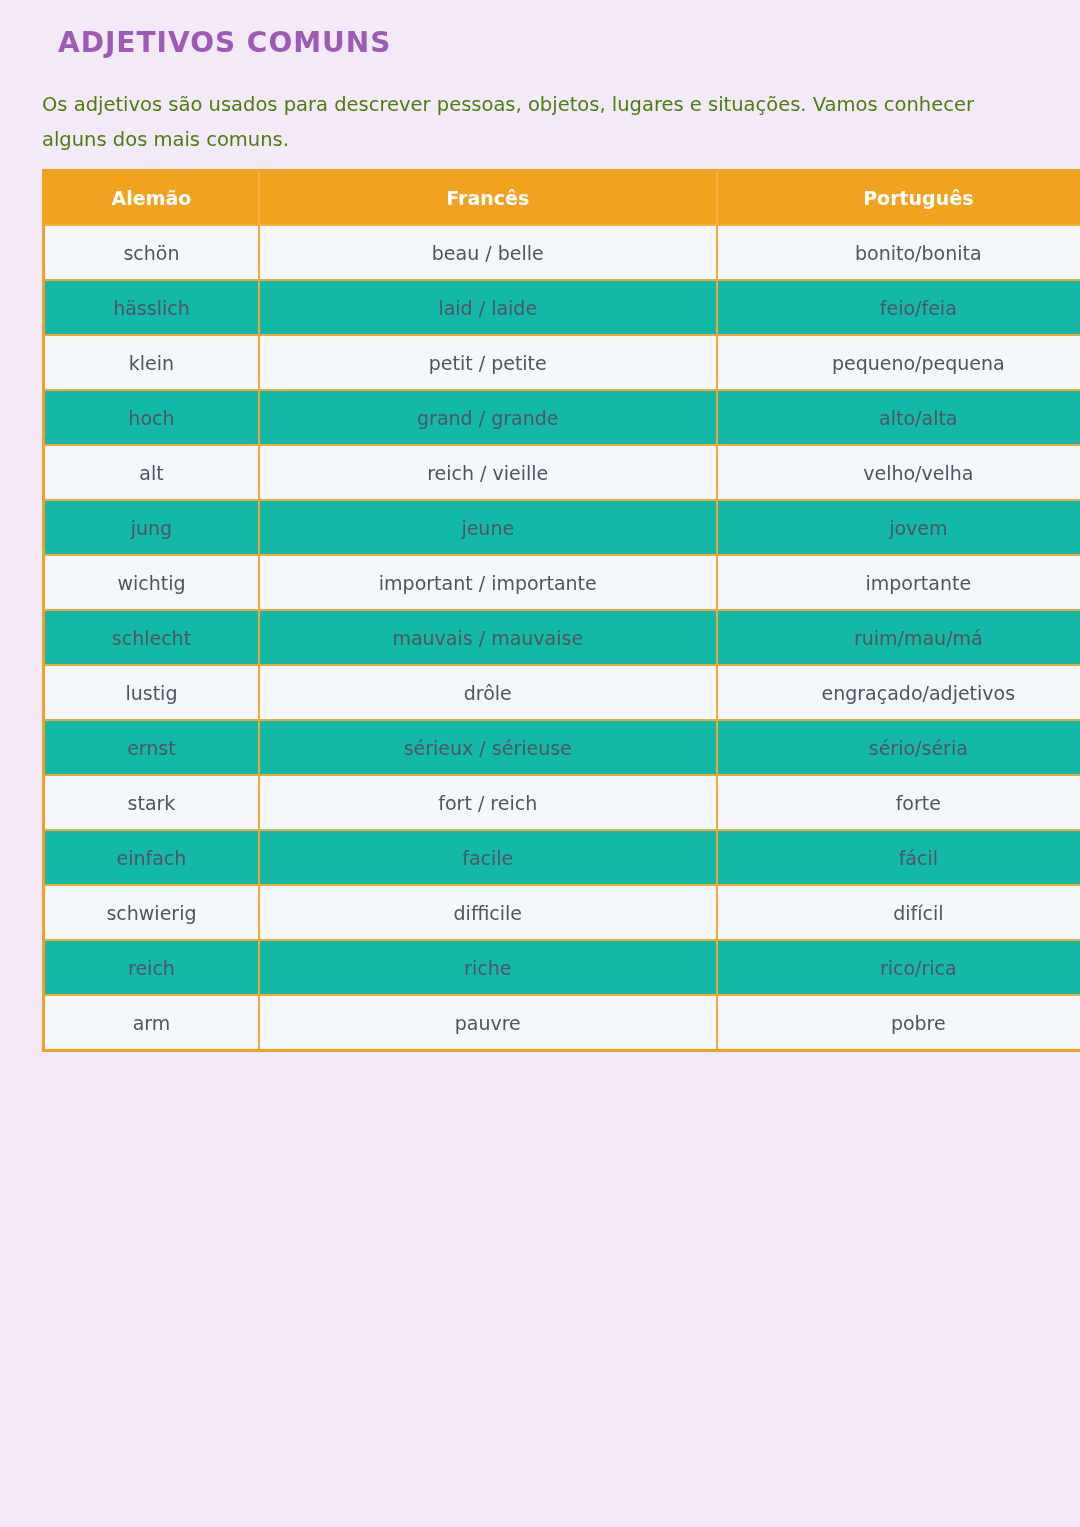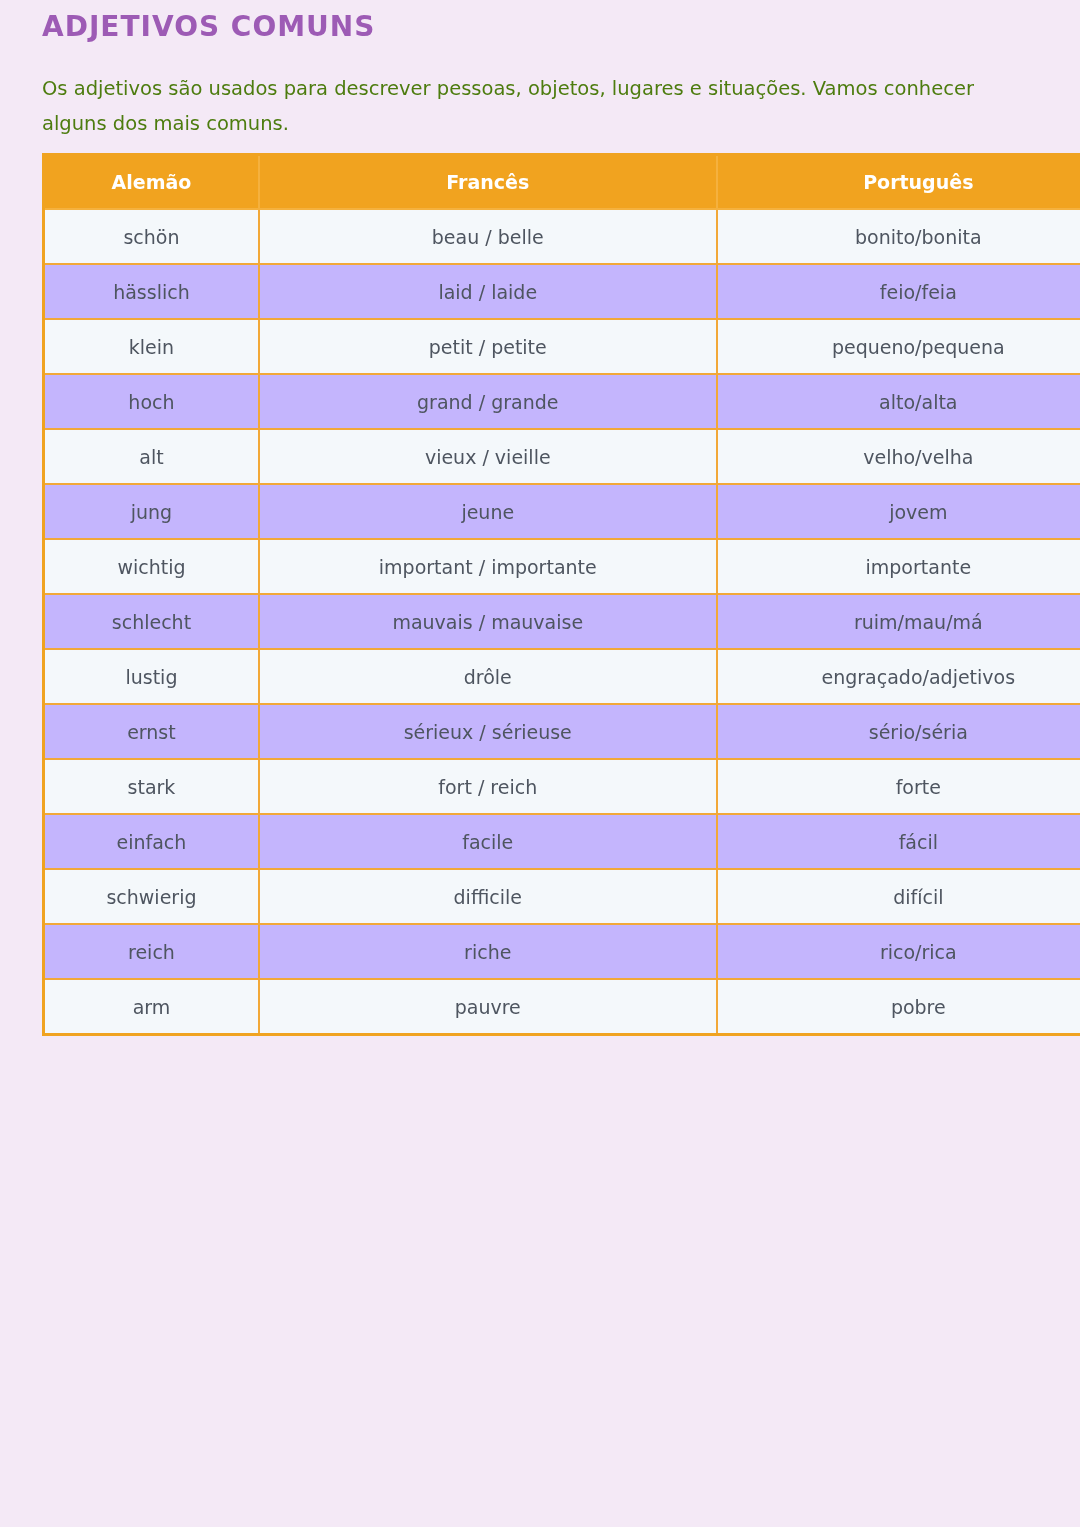--- a/index.html
+++ b/index.html
@@ -13,21 +13,21 @@
     font-family: "DejaVu Sans", "Liberation Sans", sans-serif;
     color: #4C4F58;
     overflow: hidden;
   }
   .page {
     padding: 10px 42px 0 42px;
     box-sizing: border-box;
     width: 1080px;
   }
   .page-title {
-    margin: 0;
+    margin: 16px;
     font-size: 28px;
     line-height: 34px;
     font-weight: bold;
     letter-spacing: 1px;
     color: #9D5BB5;
   }
   .intro {
     margin: 27px 0 0 0;
     width: 996px;
     font-size: 19.5px;
@@ -54,21 +54,21 @@
     vertical-align: middle;
     border: 2px solid #F5B13E;
   }
   table.adjectives td {
     height: 51px;
     text-align: center;
     vertical-align: middle;
     font-size: 19px;
     color: #4E5560;
     border: 2px solid #F2A838;
-    background: #c4b5fd;
+    background: #14b8a6;
   }
   table.adjectives tbody tr:nth-child(odd) td {
     background: #F4F8FB;
   }
 </style>
 </head>
 <body>
 
 <div class="page">
 
@@ -105,21 +105,21 @@
           <td>petit / petite</td>
           <td>pequeno/pequena</td>
         </tr>
         <tr>
           <td>hoch</td>
           <td>grand / grande</td>
           <td>alto/alta</td>
         </tr>
         <tr>
           <td>alt</td>
-          <td>vieux / vieille</td>
+          <td>reich / vieille</td>
           <td>velho/velha</td>
         </tr>
         <tr>
           <td>jung</td>
           <td>jeune</td>
           <td>jovem</td>
         </tr>
         <tr>
           <td>wichtig</td>
           <td>important / importante</td>

